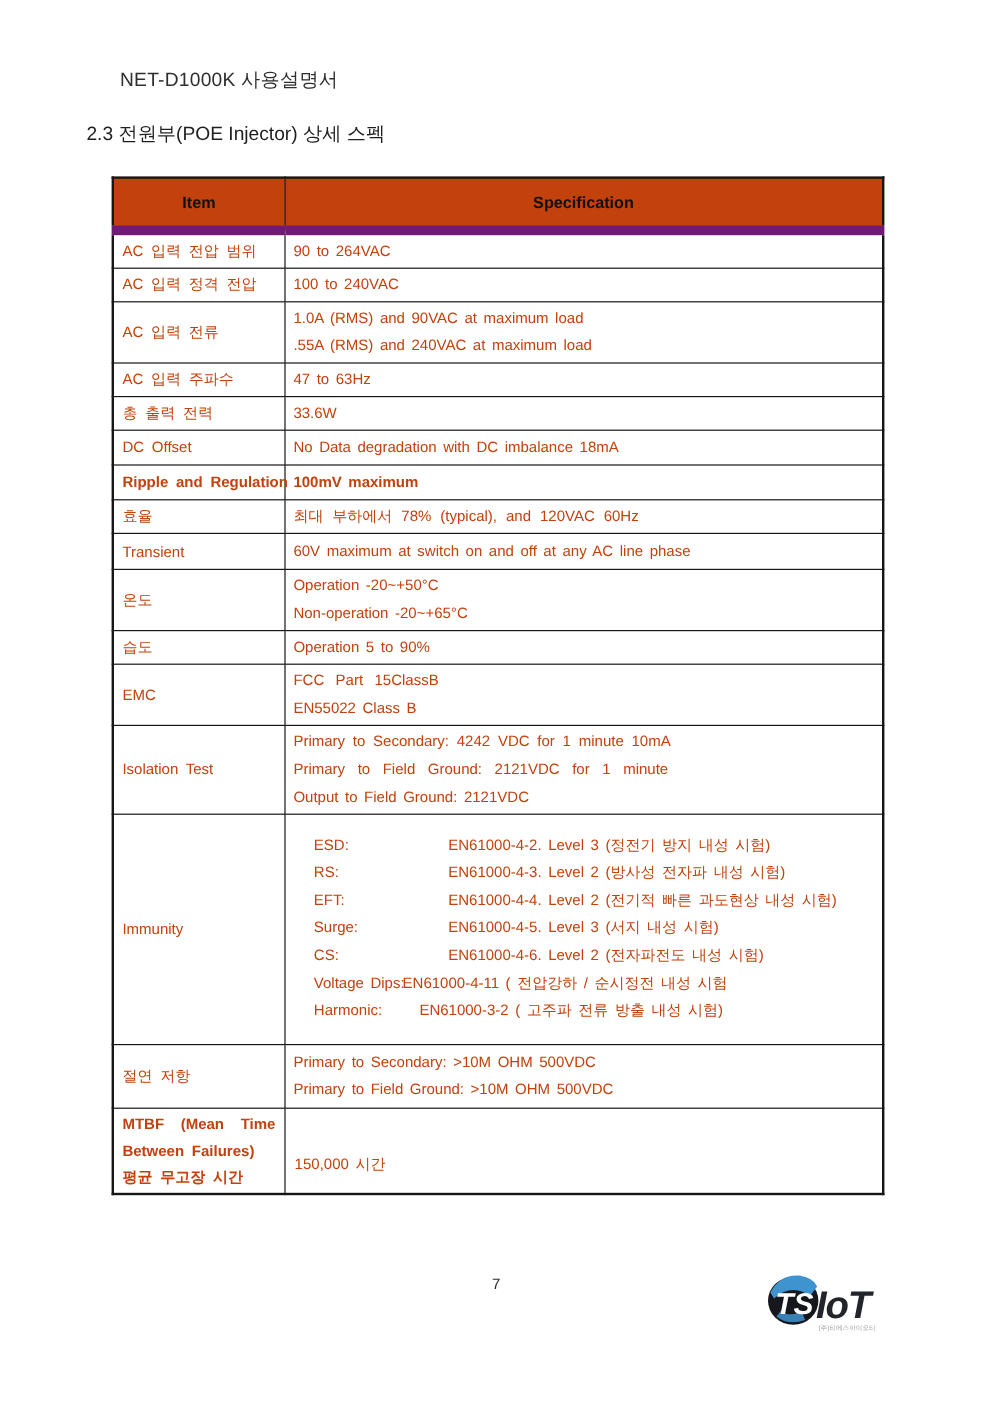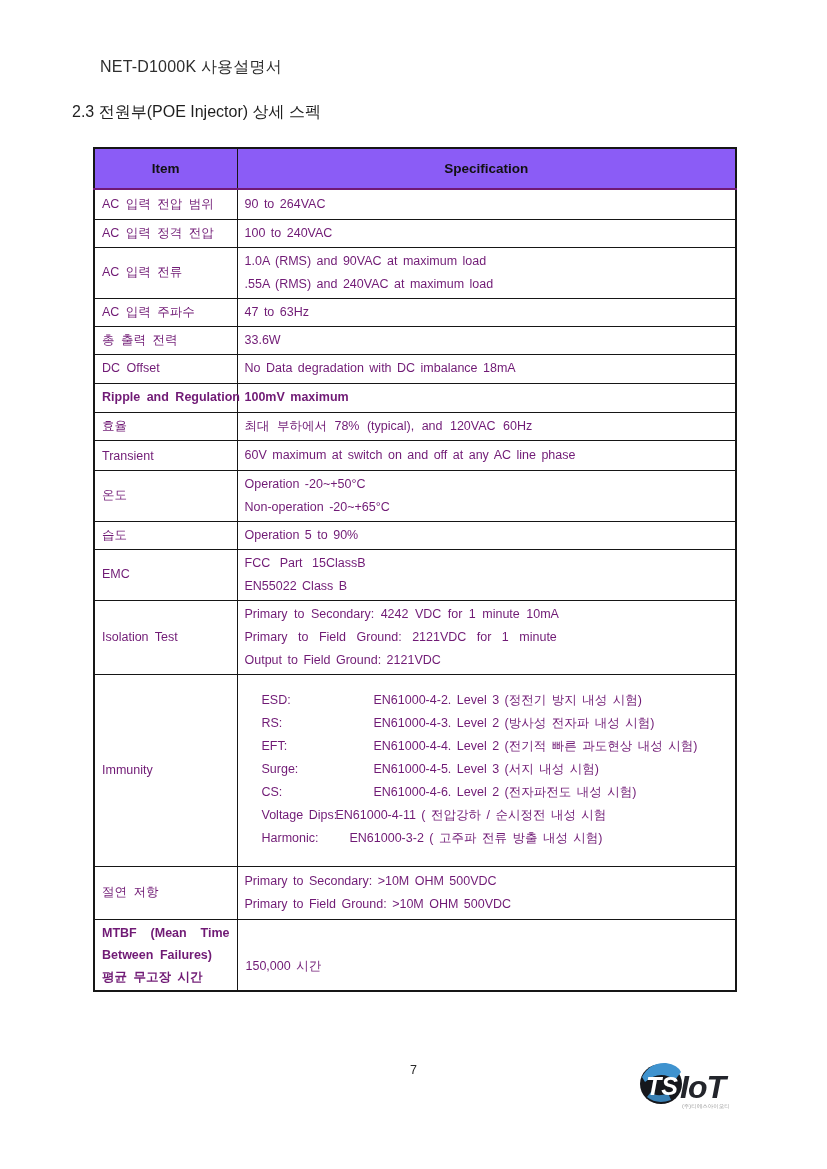--- a/index.html
+++ b/index.html
@@ -18,25 +18,25 @@
   }
   .spec-table-wrap { position:absolute; left:93px; top:147px; }
   table.spec-table {
     border-collapse:collapse; table-layout:fixed; width:642px;
     border:2px solid #161616;
   }
   .spec-table col.c-item { width:143px; }
   .spec-table col.c-spec { width:499px; }
   .spec-table th, .spec-table td { border:1px solid #161616; }
   .spec-table thead th {
-    background:#8b5cf6; height:37px; font-size:13.5px; font-weight:bold;
-    text-align:center; color:#111; border-bottom:2px solid #701a75;
+    background:#c2410c; height:37px; font-size:13.5px; font-weight:bold;
+    text-align:center; color:#111; border-bottom:8px solid #701a75;
   }
   .spec-table td {
-    vertical-align:middle; font-size:12.5px; color:#701a75;
+    vertical-align:middle; font-size:12.5px; color:#c2410c;
     padding:2px 7px;
   }
   td.item-cell { word-spacing:3px; }
   td.spec-cell { word-spacing:2px; }
   .line { line-height:23px; white-space:nowrap; }
   tr.bold-item td.item-cell .line { font-weight:bold; line-height:22px; }
   .justify { display:block; text-align:justify; text-align-last:justify; white-space:normal; }
   .k { display:inline-block; vertical-align:top; }
   .page-number {
     position:absolute; left:0; top:1063px; width:827px;

